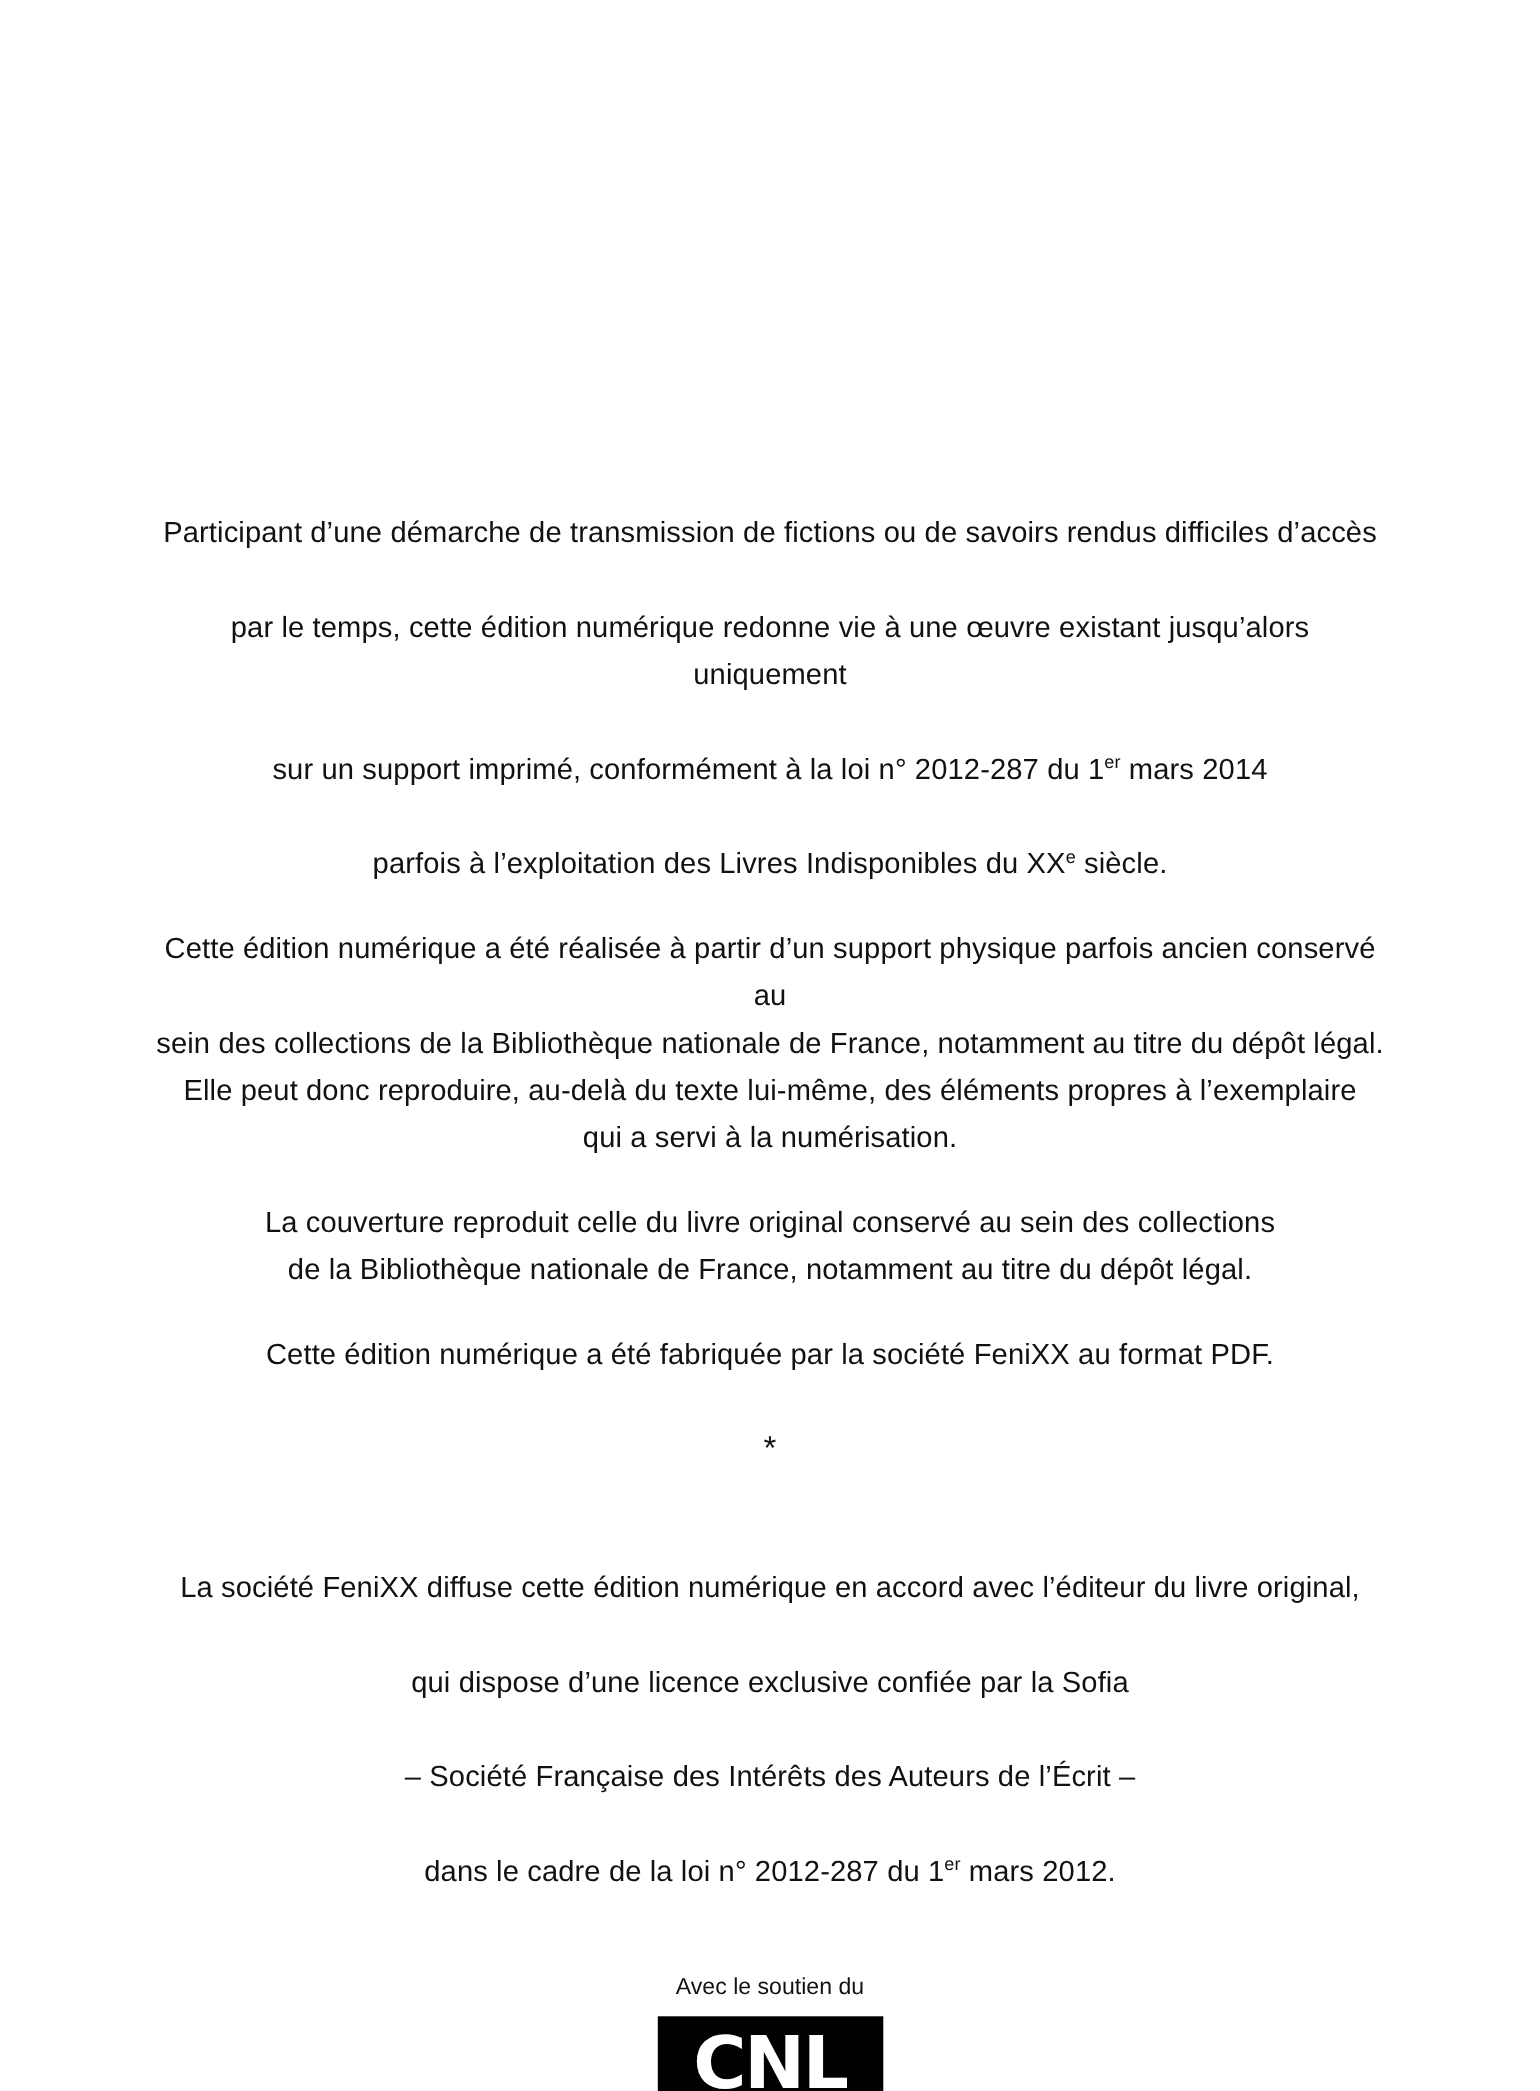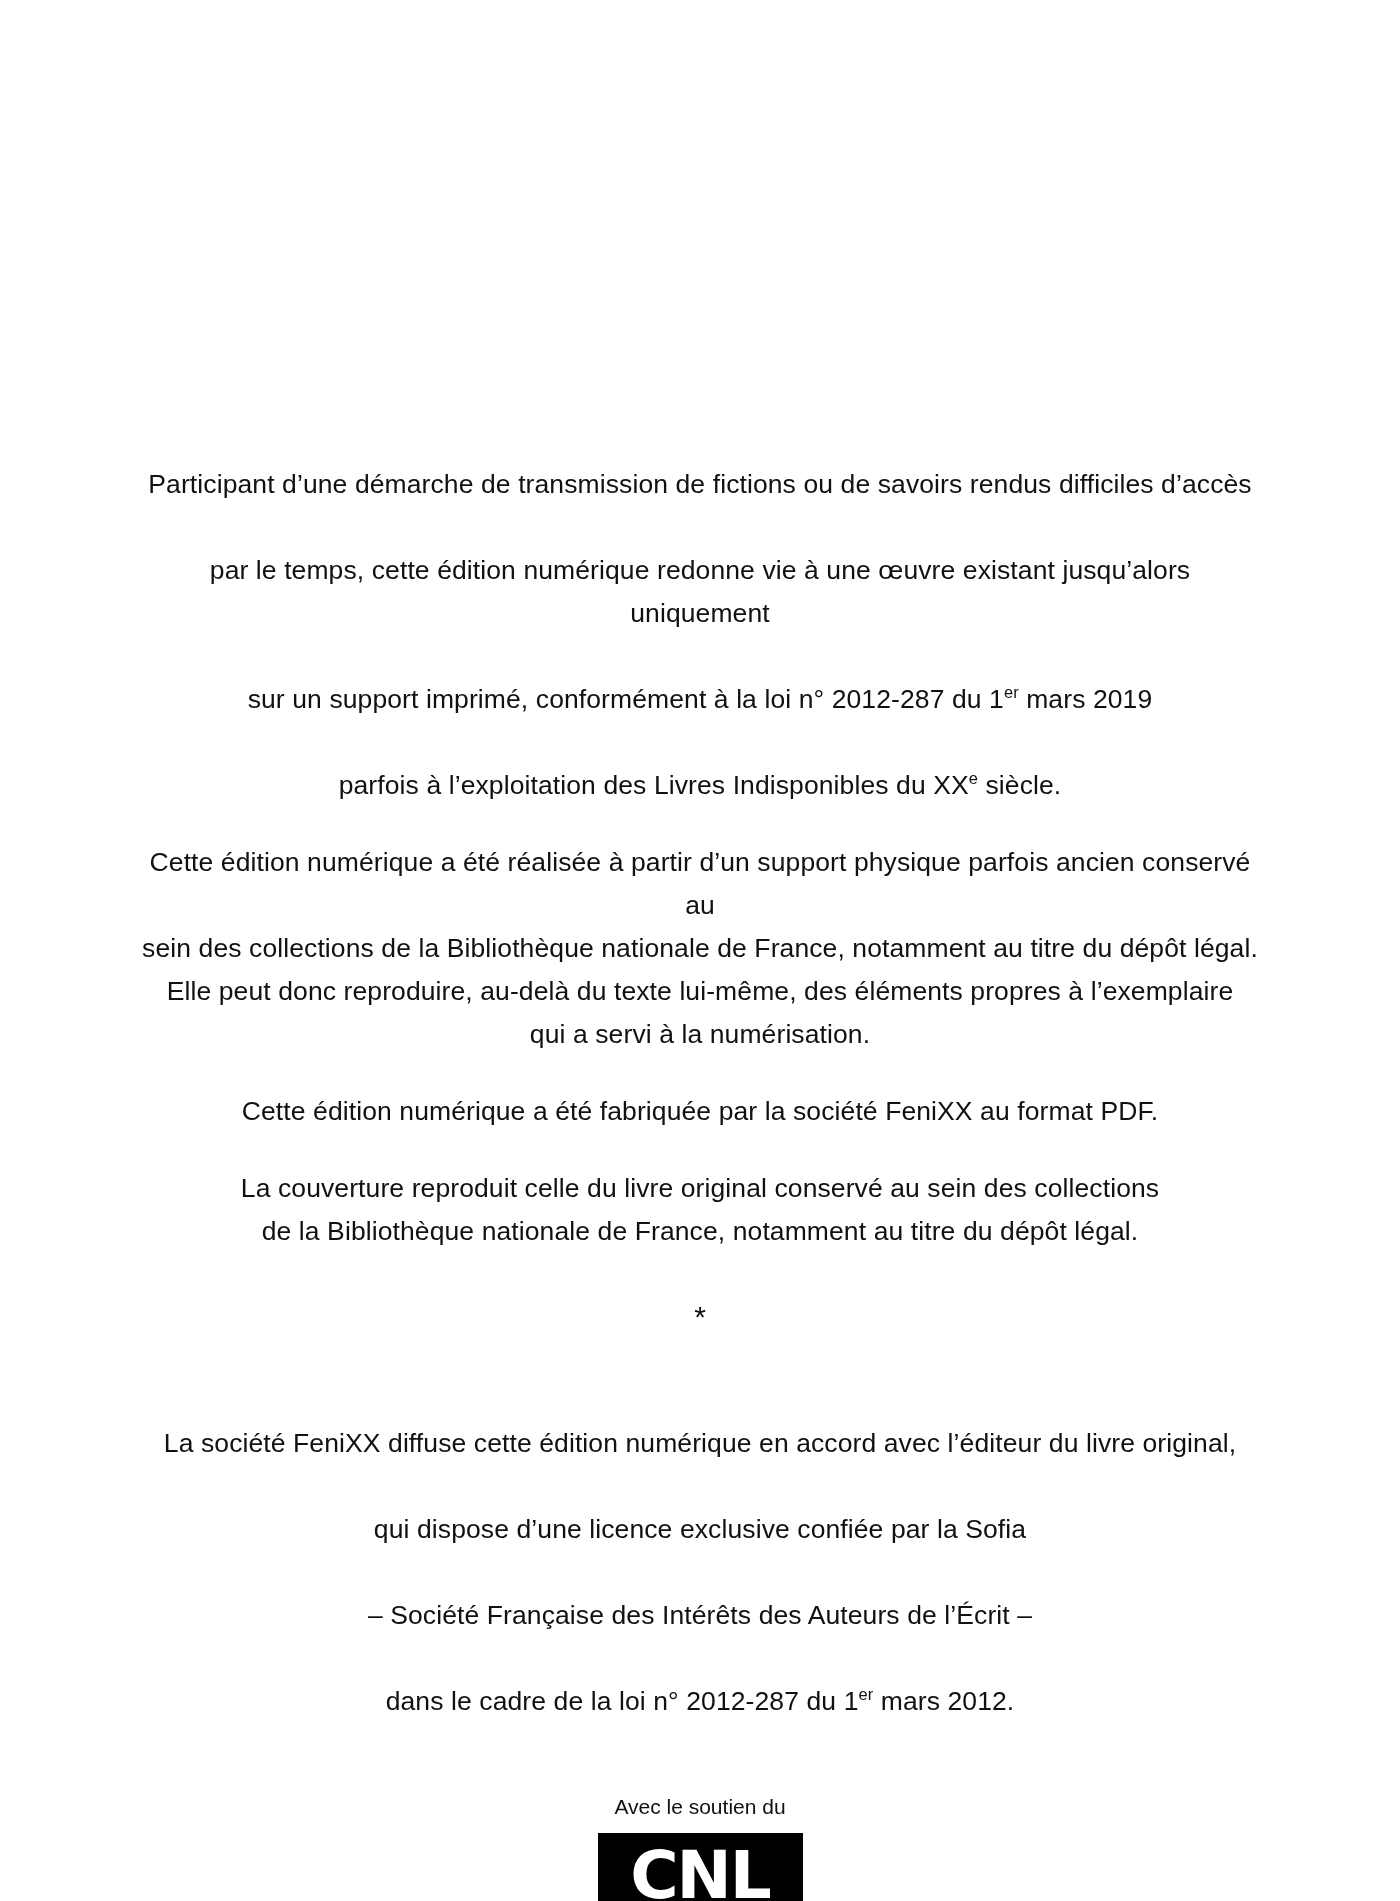--- a/index.html
+++ b/index.html
@@ -83,33 +83,33 @@
 </head>
 <body>
 
 <div class="page">
 
   <div class="spacer-top"></div>
 
   <p class="para">
     <span>Participant d’une démarche de transmission de fictions ou de savoirs rendus difficiles d’accès</span><br>
     <span>par le temps, cette édition numérique redonne vie à une œuvre existant jusqu’alors uniquement</span><br>
-    <span><span>sur un support imprimé, conformément à la loi n° 2012-287 du 1</span><sup>er</sup><span> mars 2019</span></span><br>
+    <span><span>sur un support imprimé, conformément à la loi n° 2012-287 du 1</span><sup>er</sup><span> mars 2014</span></span><br>
     <span><span>parfois à l’exploitation des Livres Indisponibles du XX</span><sup>e</sup><span> siècle.</span></span>
   </p>
 
   <p class="para">Cette édition numérique a été réalisée à partir d’un support physique parfois ancien conservé au
 sein des collections de la Bibliothèque nationale de France, notamment au titre du dépôt légal.
 Elle peut donc reproduire, au-delà du texte lui-même, des éléments propres à l’exemplaire
 qui a servi à la numérisation.</p>
 
-  <p class="para">Cette édition numérique a été fabriquée par la société FeniXX au format PDF.</p>
-
   <p class="para">La couverture reproduit celle du livre original conservé au sein des collections
 de la Bibliothèque nationale de France, notamment au titre du dépôt légal.</p>
+
+  <p class="para">Cette édition numérique a été fabriquée par la société FeniXX au format PDF.</p>
 
   <div class="asterisk">*</div>
 
   <p class="para">
     <span>La société FeniXX diffuse cette édition numérique en accord avec l’éditeur du livre original,</span><br>
     <span>qui dispose d’une licence exclusive confiée par la Sofia</span><br>
     <span>– Société Française des Intérêts des Auteurs de l’Écrit –</span><br>
     <span><span>dans le cadre de la loi n° 2012-287 du 1</span><sup>er</sup><span> mars 2012.</span></span>
   </p>
 

